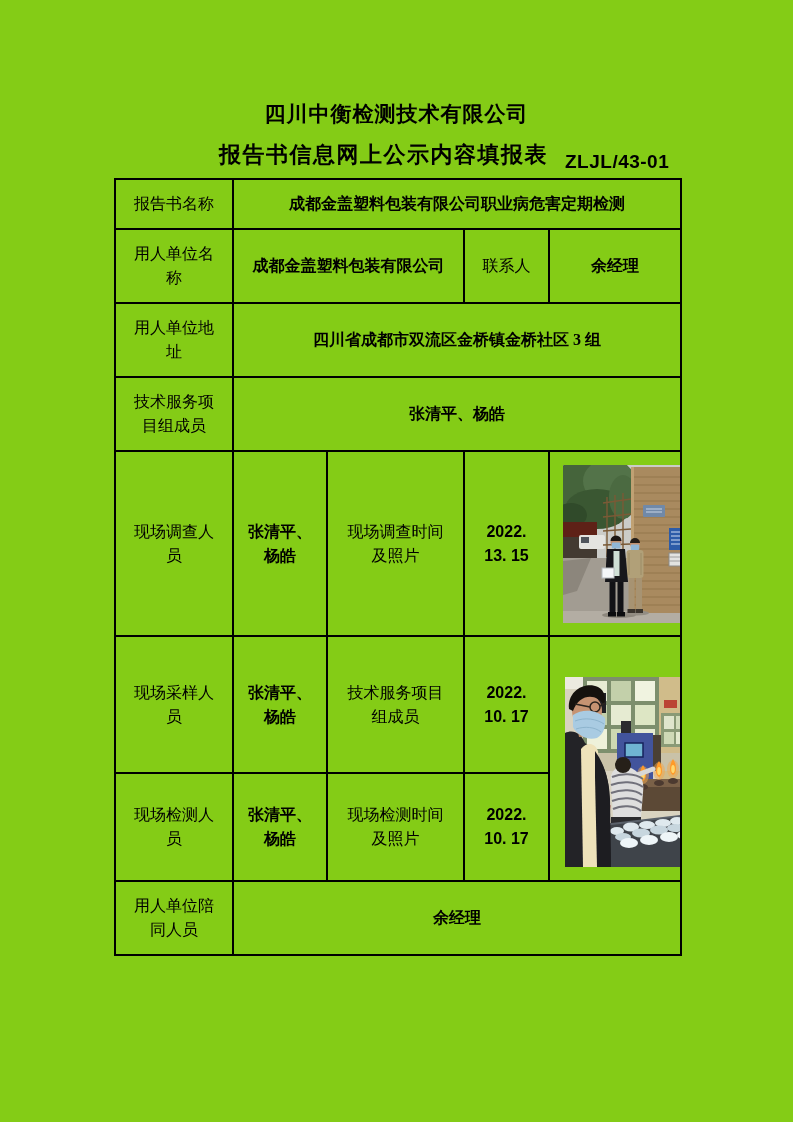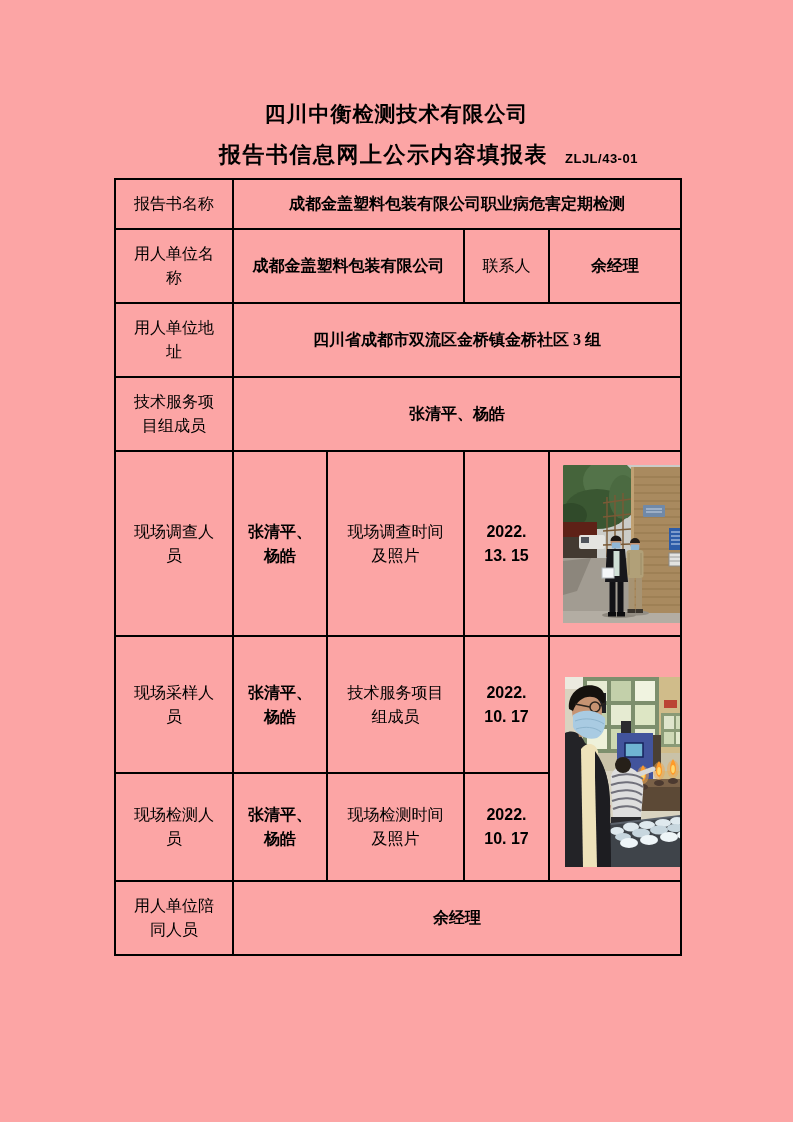--- a/index.html
+++ b/index.html
@@ -1,30 +1,30 @@
 <!DOCTYPE html>
 <html><head>
 <meta charset="utf-8">
 <style>
   html, body { margin: 0; padding: 0; background: #ffffff; }
   body { width: 793px; height: 1122px; font-family: "Liberation Sans", sans-serif; color: #000; }
-  .page { position: relative; width: 793px; height: 1122px; background: #fca5a5; overflow: hidden; }
+  .page { position: relative; width: 793px; height: 1122px; background: #84cc16; overflow: hidden; }
 
   .company-title {
     position: absolute; top: 100px; left: 0; width: 100%;
     text-align: center; font-size: 21px; font-weight: bold; letter-spacing: 1px;
   }
   .form-title {
     position: absolute; top: 140px; left: 0; width: 100%;
     text-align: center; font-size: 22px; font-weight: bold; letter-spacing: 1.5px;
     transform: translateX(-13px);
   }
   .form-code {
     position: absolute; top: 151px; left: 565px;
-    font-size: 13px; font-weight: bold; letter-spacing: 0.5px;
+    font-size: 19px; font-weight: bold; letter-spacing: 0.5px;
   }
 
   table.form-table {
     position: absolute; left: 114px; top: 178px;
     border-collapse: collapse; table-layout: fixed; width: 566px;
   }
   .form-table td {
     border: 2px solid #000;
     padding: 12px;
     text-align: center;

